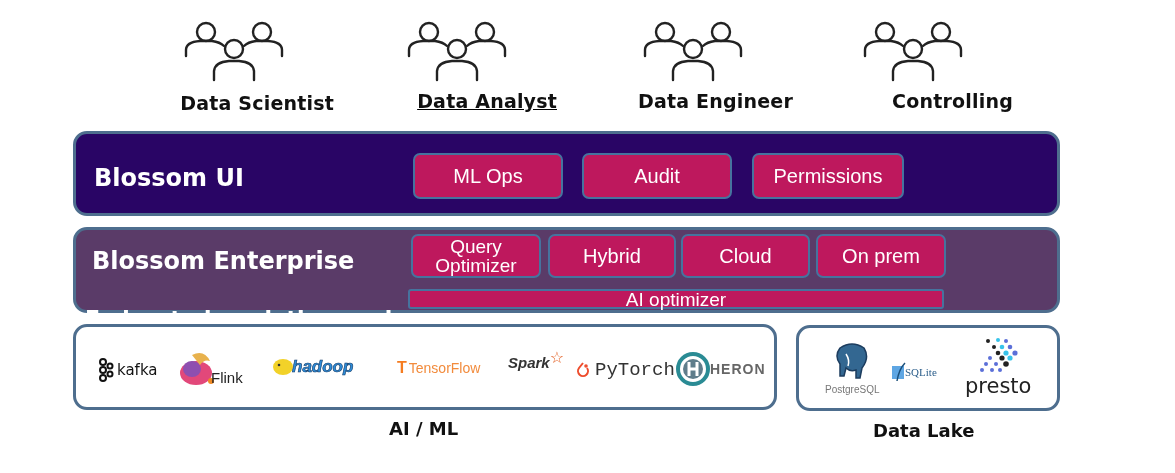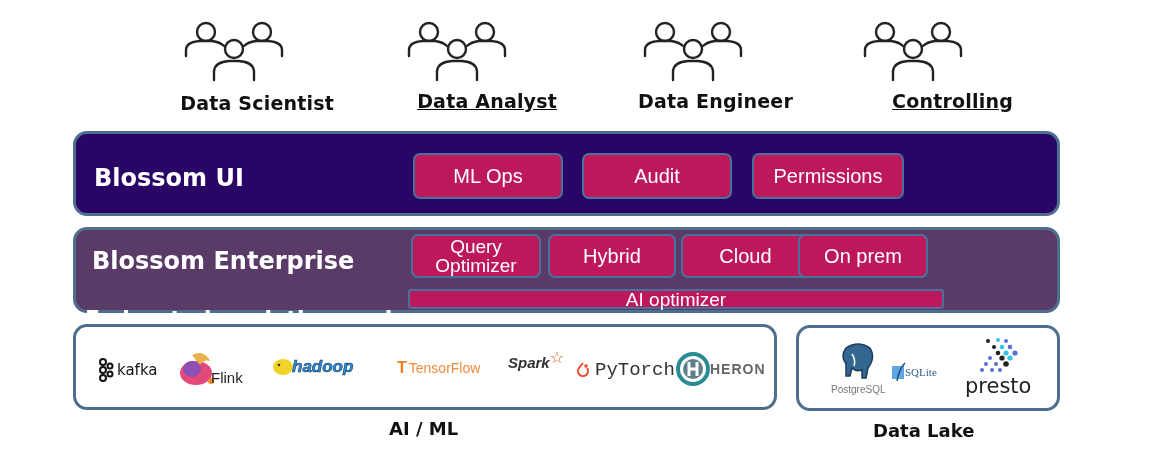--- a/index.html
+++ b/index.html
@@ -64,37 +64,37 @@
 </div>
 <div class="persona" style="left:813px;">
   <svg width="100" height="62" viewBox="0 0 100 62" fill="none" stroke="#222" stroke-width="2.4" stroke-linecap="round">
     <circle cx="22" cy="12" r="9"></circle>
       <circle cx="78" cy="12" r="9"></circle>
       <circle cx="50" cy="29" r="9"></circle>
     <path d="M2 36 v-6 q0-8 14-9 h12 q8 1 12 5"></path>
       <path d="M98 36 v-6 q0-8 -14-9 h-12 q-8 1 -12 5"></path>
     <path d="M30 60 v-9 q1-9 15-10 h10 q14 1 15 10 v9"></path>
   </svg>
-  <div class="lbl" style="margin-top:8px;text-decoration:underline;">Controlling</div>
+  <div class="lbl" style="margin-top:8px;">Controlling</div>
 </div>
 
 <div class="layer layer-ui">
   <div class="layer-title" style="left:18px; top:30px; font-size:24px;">Blossom UI</div>
   <div class="pill" style="left:337px; top:19px; width:150px; height:46px;">ML Ops</div>
   <div class="pill" style="left:506px; top:19px; width:150px; height:46px;">Audit</div>
   <div class="pill" style="left:676px; top:19px; width:152px; height:46px;">Permissions</div>
 </div>
 
 <div class="layer layer-ent">
   <div class="layer-title" style="left:16px; top:17px; font-size:24px;">Blossom Enterprise</div>
   <div class="layer-title" style="left:9px; top:58px; font-size:22px;margin-top:18px;">Federated analytics engine</div>
   <div class="pill" style="left:335px; top:4px; width:130px; height:44px; font-size:19px; padding:0 16px;">Query Optimizer</div>
   <div class="pill" style="left:472px; top:4px; width:128px; height:44px;">Hybrid</div>
   <div class="pill" style="left:605px; top:4px; width:129px; height:44px;">Cloud</div>
-  <div class="pill" style="left:722px; top:4px; width:130px; height:44px;">On prem</div>
+  <div class="pill" style="left:740px; top:4px; width:130px; height:44px;">On prem</div>
   <div class="pill" style="left:332px; top:59px; width:536px; height:20px; font-size:19px; border-radius:3px; align-items:flex-end; line-height:0.8;">AI optimizer</div>
 </div>
 
 <div class="layer layer-ai">
   <div class="logo" style="left:22px; top:31px;">
     <svg width="16" height="24" viewBox="0 0 16 24" fill="none" stroke="#111" stroke-width="2">
       <circle cx="5" cy="4" r="3"></circle>
         <circle cx="5" cy="12" r="3"></circle>
         <circle cx="5" cy="20" r="3"></circle>
         <circle cx="12" cy="8" r="2.5"></circle>
@@ -138,21 +138,21 @@
       <circle cx="17" cy="17" r="15" fill="none" stroke="#2a8b94" stroke-width="4"></circle>
       <circle cx="17" cy="17" r="10" fill="#5f7d8b"></circle>
       <path d="M13 10 v14 M21 10 v14 M13 17 h8" stroke="#fff" stroke-width="3"></path>
     </svg>
     <span style="font-size:14px; color:#666; font-weight:bold; margin-left:0; letter-spacing:1px;">HERON</span>
   </div>
 </div>
 <div class="caption" style="left:389px; top:418px;">AI / ML</div>
 
 <div class="layer layer-lake">
-  <div class="logo" style="left:32px; top:14px; flex-direction:column;">
+  <div class="logo" style="left:26px; top:14px; flex-direction:column;">
     <svg width="40" height="40" viewBox="0 0 40 40">
       <path d="M8 6 q12-8 24 0 q6 10 -2 20 l-2 10 h-4 l0-8 q-6 2 -10 -2 l-2 8 h-4 l0-12 q-6-8 0-16z" fill="#336791" stroke="#1c3c5e" stroke-width="1.5"></path>
       <path d="M14 12 q4 6 2 12" stroke="#fff" stroke-width="1.5" fill="none"></path>
     </svg>
     <span style="font-size:10px; color:#777; margin-top:2px;">PostgreSQL</span>
   </div>
   <div class="logo" style="left:92px; top:34px;">
     <svg width="16" height="20" viewBox="0 0 16 20">
       <rect x="1" y="4" width="12" height="13" fill="#5ea6e3"></rect>
         <path d="M14 1 q-6 6 -8 18" stroke="#1a4f7a" stroke-width="1.5" fill="none"></path>

